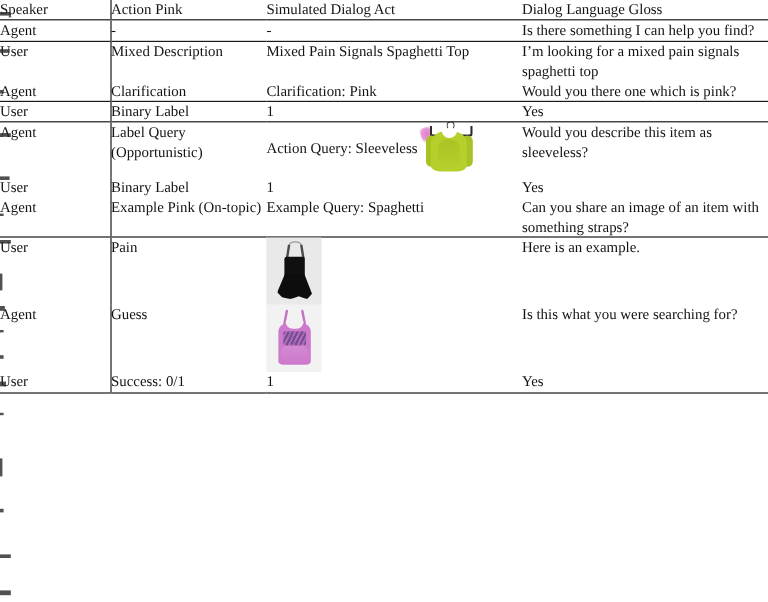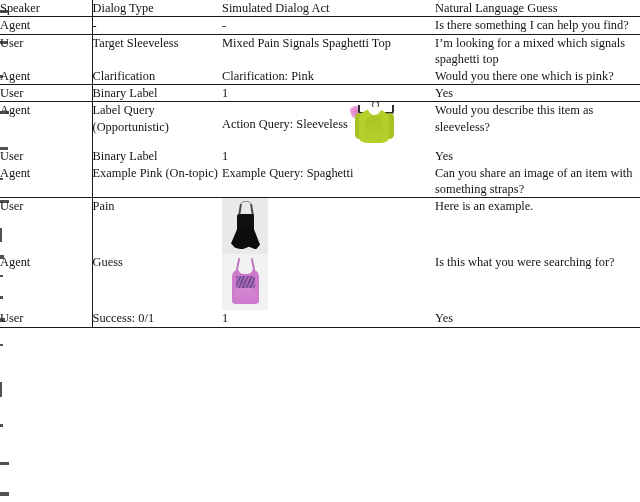--- a/index.html
+++ b/index.html
@@ -189,40 +189,40 @@
   <colgroup>
     <col class="c-speaker">
       <col class="c-action">
       <col class="c-dialog">
       <col class="c-gloss">
   </colgroup>
 
   <thead>
     <tr class="header-row">
       <th class="cell col-speaker">Speaker</th>
-      <th class="cell col-action">Dialog Type</th>
+      <th class="cell col-action">Action Pink</th>
       <th class="cell col-dialog">Simulated Dialog Act</th>
-      <th class="cell col-gloss">Natural Language Guess</th>
+      <th class="cell col-gloss">Dialog Language Gloss</th>
     </tr>
   </thead>
 
   <tbody>
 
     <tr>
       <td class="cell col-speaker tall">Agent</td>
       <td class="cell col-action tall dash">-</td>
       <td class="cell col-dialog tall dash">-</td>
       <td class="cell col-gloss tall">Is there something I can help you find?</td>
     </tr>
 
     <tr class="rule-above">
       <td class="cell col-speaker">User</td>
-      <td class="cell col-action">Target Sleeveless</td>
+      <td class="cell col-action">Mixed Description</td>
       <td class="cell col-dialog">Mixed Pain Signals Spaghetti Top</td>
-      <td class="cell col-gloss">I’m looking for a mixed which signals spaghetti top</td>
+      <td class="cell col-gloss">I’m looking for a mixed pain signals spaghetti top</td>
     </tr>
 
     <tr>
       <td class="cell col-speaker tall">Agent</td>
       <td class="cell col-action tall">Clarification</td>
       <td class="cell col-dialog tall">Clarification: Pink</td>
       <td class="cell col-gloss tall">Would you there one which is pink?</td>
     </tr>
 
     <tr class="rule-above">

